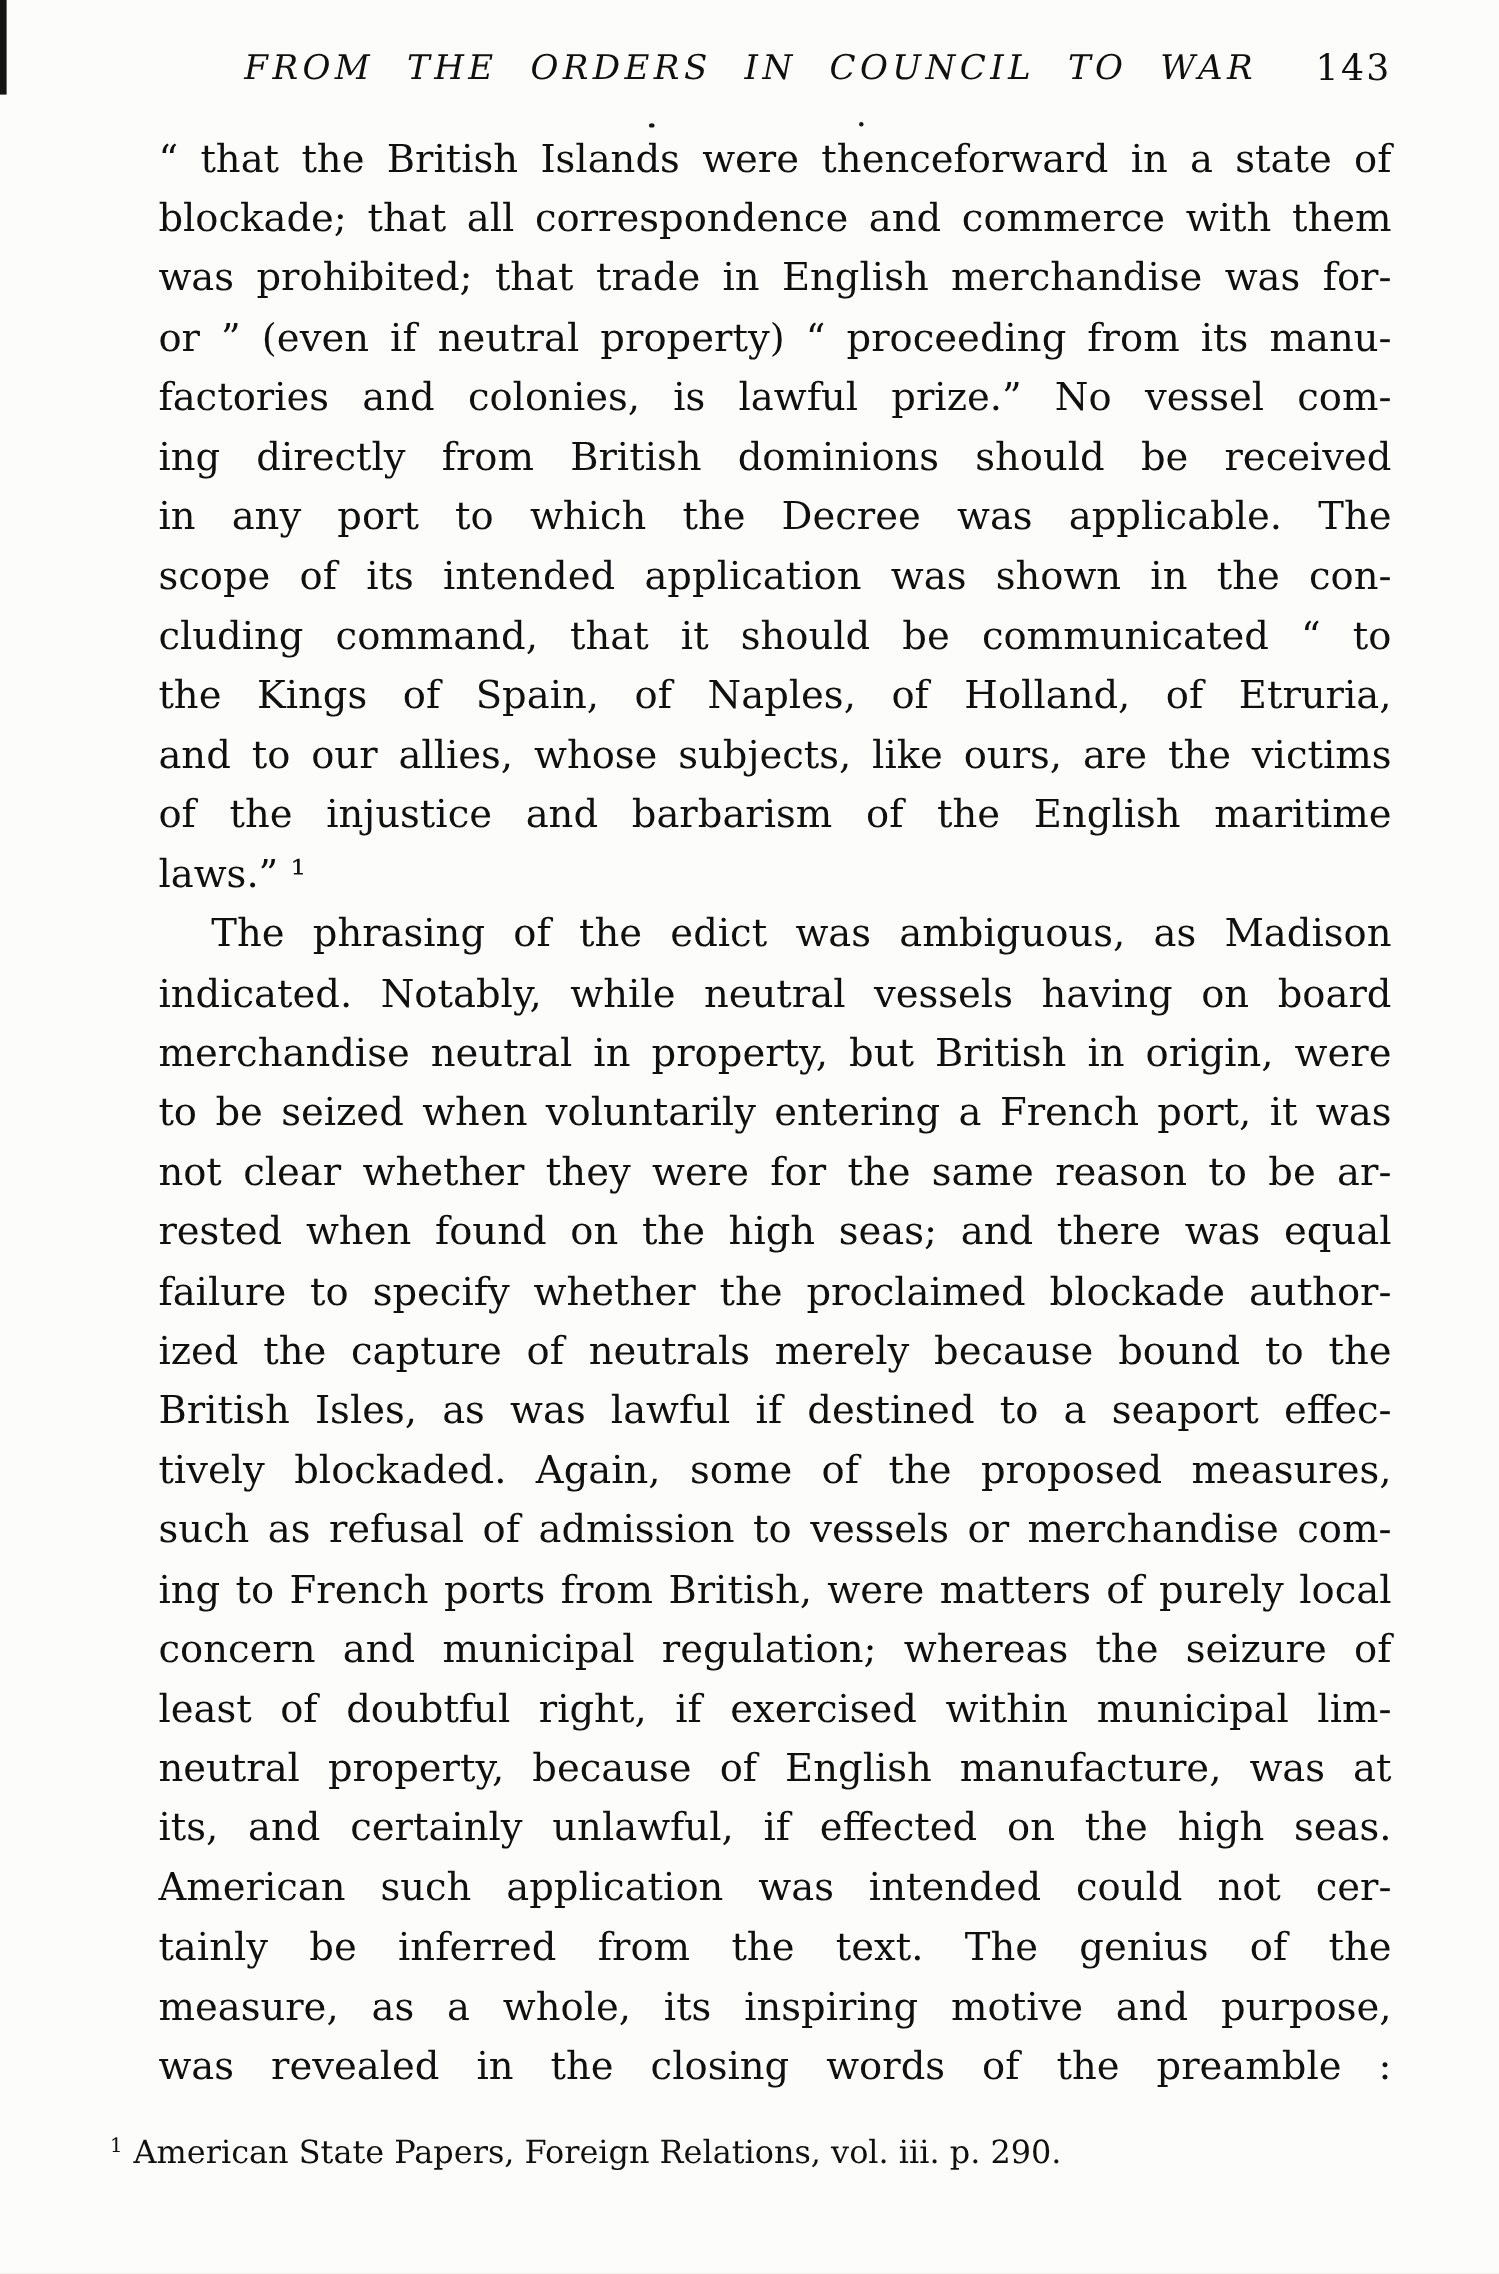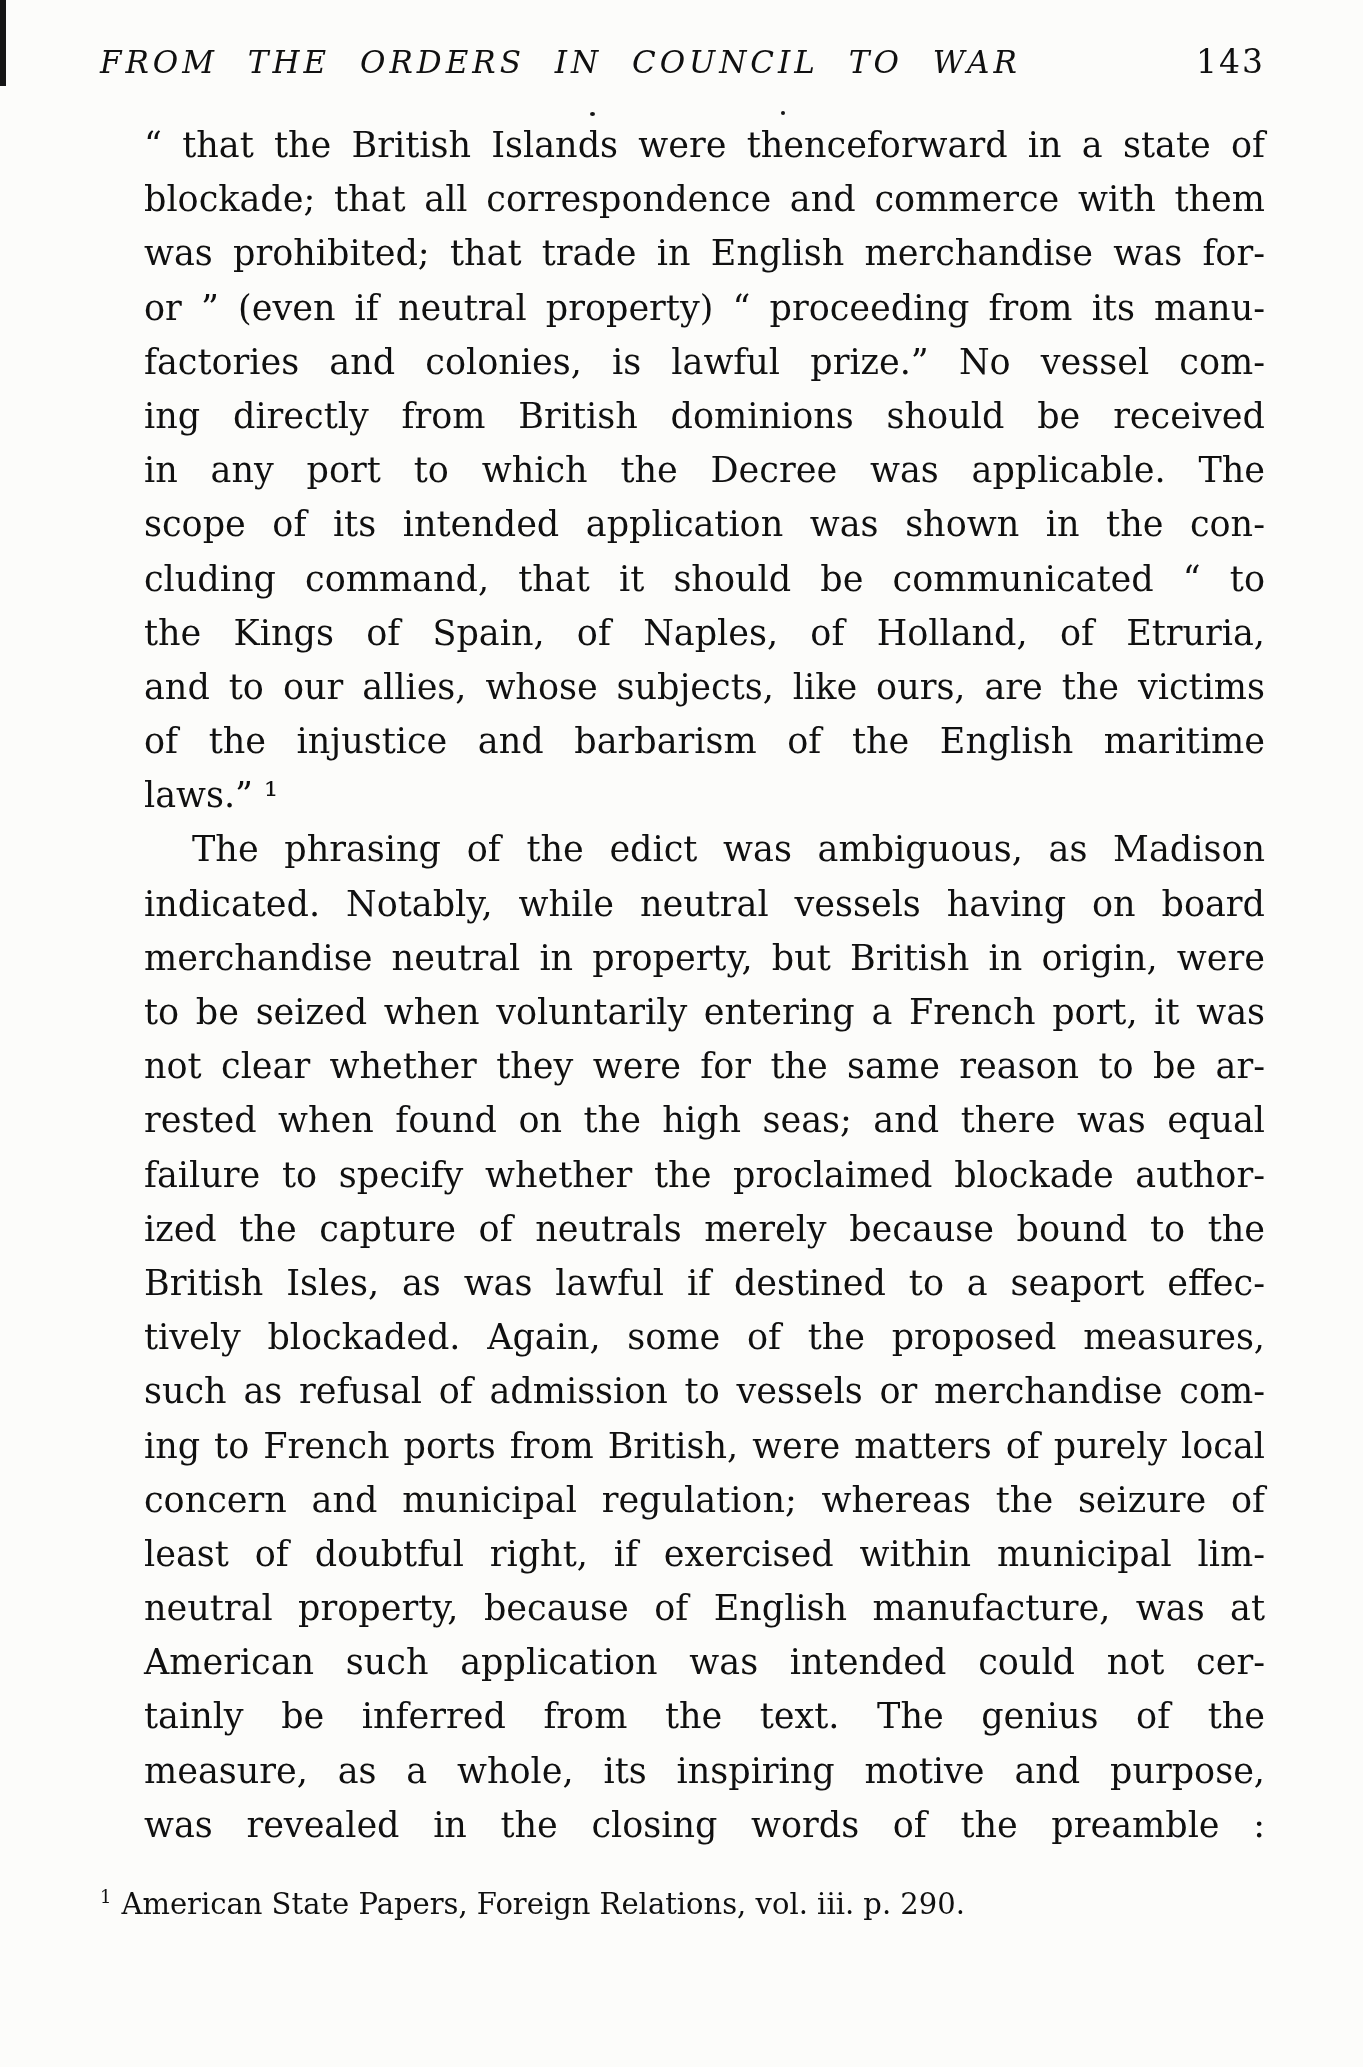--- a/index.html
+++ b/index.html
@@ -22,21 +22,21 @@
     position: relative;
     height: 48px;
     font-style: italic;
     font-size: 31px;
     letter-spacing: 4px;
     word-spacing: 16px;
     white-space: nowrap;
   }
   .rh-title {
     display: block;
-    text-align: left;
+    text-align: center;
   }
   .rh-page {
     position: absolute;
     right: 0;
     top: -2px;
     font-style: normal;
     font-size: 33px;
     letter-spacing: 2px;
   }
   .body-text {
@@ -109,20 +109,21 @@
           <div class="line">rested when found on the high seas; and there was equal</div>
           <div class="line">failure to specify whether the proclaimed blockade author-</div>
           <div class="line">ized the capture of neutrals merely because bound to the</div>
           <div class="line">British Isles, as was lawful if destined to a seaport effec-</div>
           <div class="line">tively blockaded. Again, some of the proposed measures,</div>
           <div class="line">such as refusal of admission to vessels or merchandise com-</div>
           <div class="line">ing to French ports from British, were matters of purely local</div>
           <div class="line">concern and municipal regulation; whereas the seizure of</div>
           <div class="line">least of doubtful right, if exercised within municipal lim-</div>
           <div class="line">neutral property, because of English manufacture, was at</div>
+          <div class="line">its, and certainly unlawful, if effected on the high seas.</div>
           <div class="line">American such application was intended could not cer-</div>
           <div class="line">tainly be inferred from the text. The genius of the</div>
           <div class="line">measure, as a whole, its inspiring motive and purpose,</div>
           <div class="line">was revealed in the closing words of the preamble :</div>
         </div>
     </div>
 
     <div class="footnote">
       <sup class="fn-marker">1</sup><span class="fn-text">American State Papers, Foreign Relations, vol. iii. p. 290.</span>
     </div>

